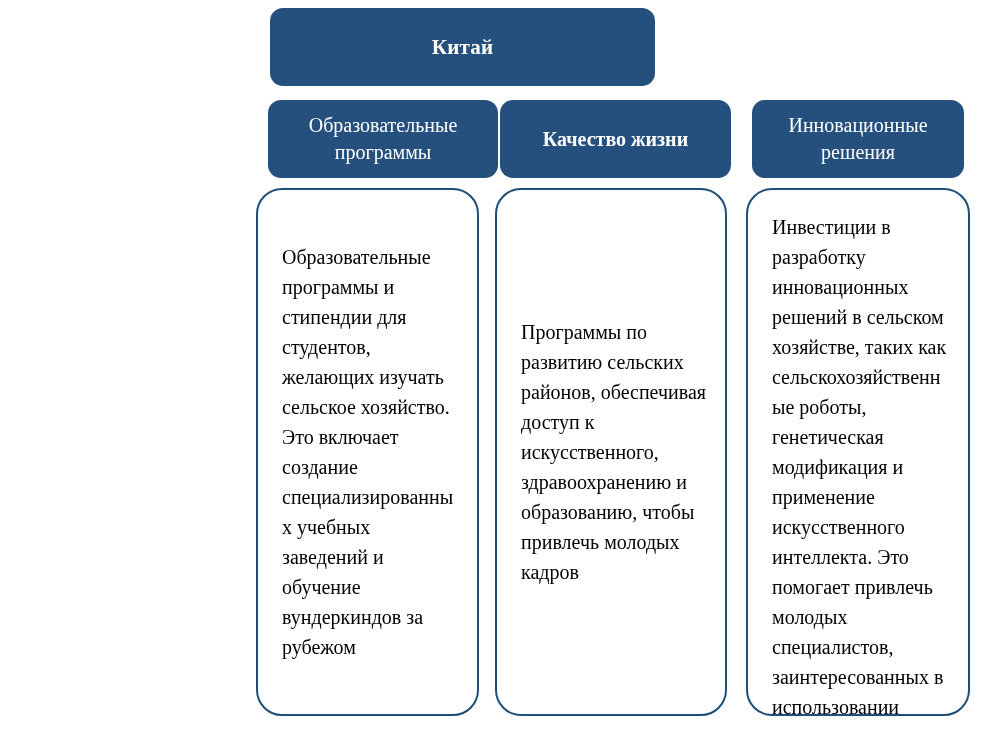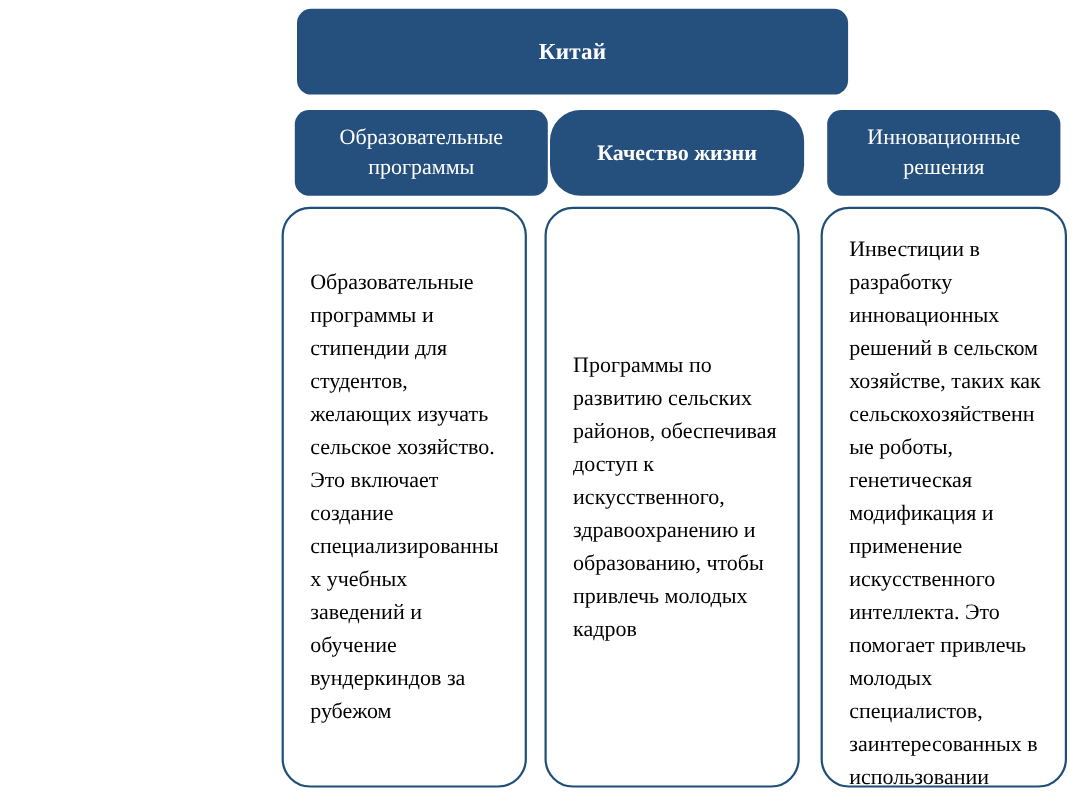--- a/index.html
+++ b/index.html
@@ -19,21 +19,21 @@
     width: 982px;
     height: 734px;
     background: #ffffff;
   }
 
   
   .title-box {
     position: absolute;
     left: 270px;
     top: 8px;
-    width: 501px;
+    width: 385px;
     height: 78px;
     background: #25507D;
     border-radius: 13px;
     display: flex;
     align-items: center;
     justify-content: center;
     box-sizing: border-box;
   }
   .title-text {
     color: #ffffff;
@@ -93,21 +93,21 @@
     overflow-wrap: anywhere;
     hyphens: none;
   }
   .content-box.top-aligned .content-text {
     padding-top: 22px;
   }
 
   
   .col1 .header-box, .hdr-1 { left: 18px;  width: 222px; }
   .col2 .header-box, .hdr-2 { left: 268px; width: 230px; }
-  .col3 .header-box, .hdr-3 { left: 500px; width: 231px; border-radius: 28px; }
+  .col3 .header-box, .hdr-3 { left: 500px; width: 231px; }
   .col4 .header-box, .hdr-4 { left: 752px; width: 212px; }
 
   .box-1 { left: 12px;  width: 230px; }
   .box-2 { left: 256px; width: 223px; }
   .box-3 { left: 495px; width: 232px; }
   .box-4 { left: 746px; width: 224px; }
 </style>
 </head>
 <body>
 

